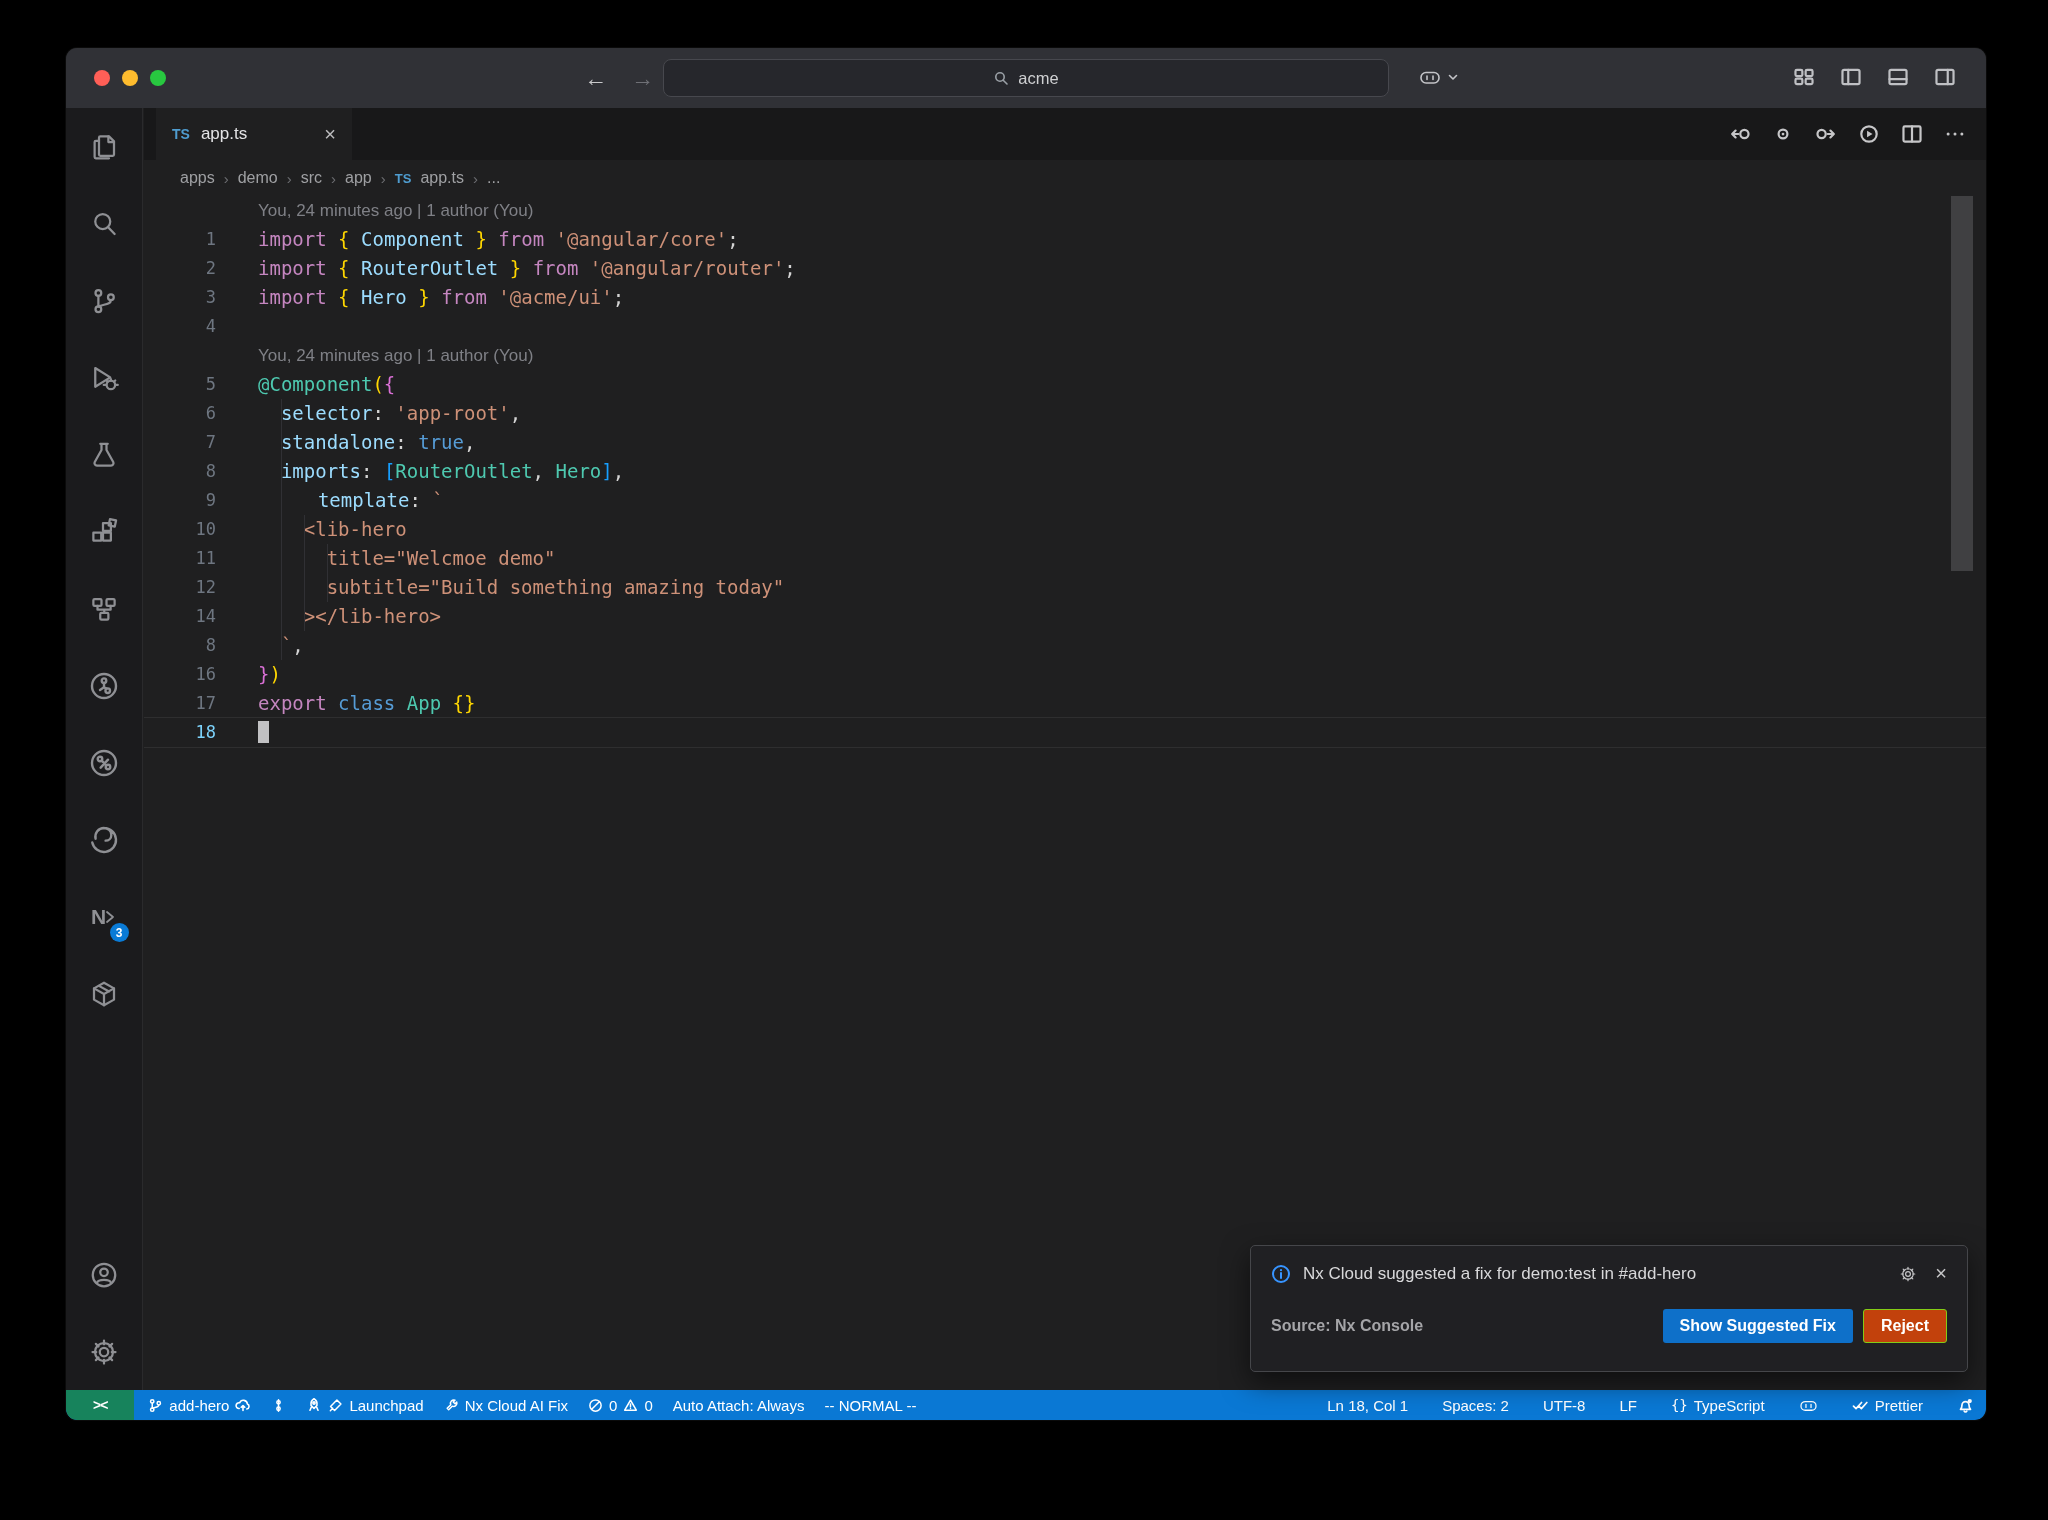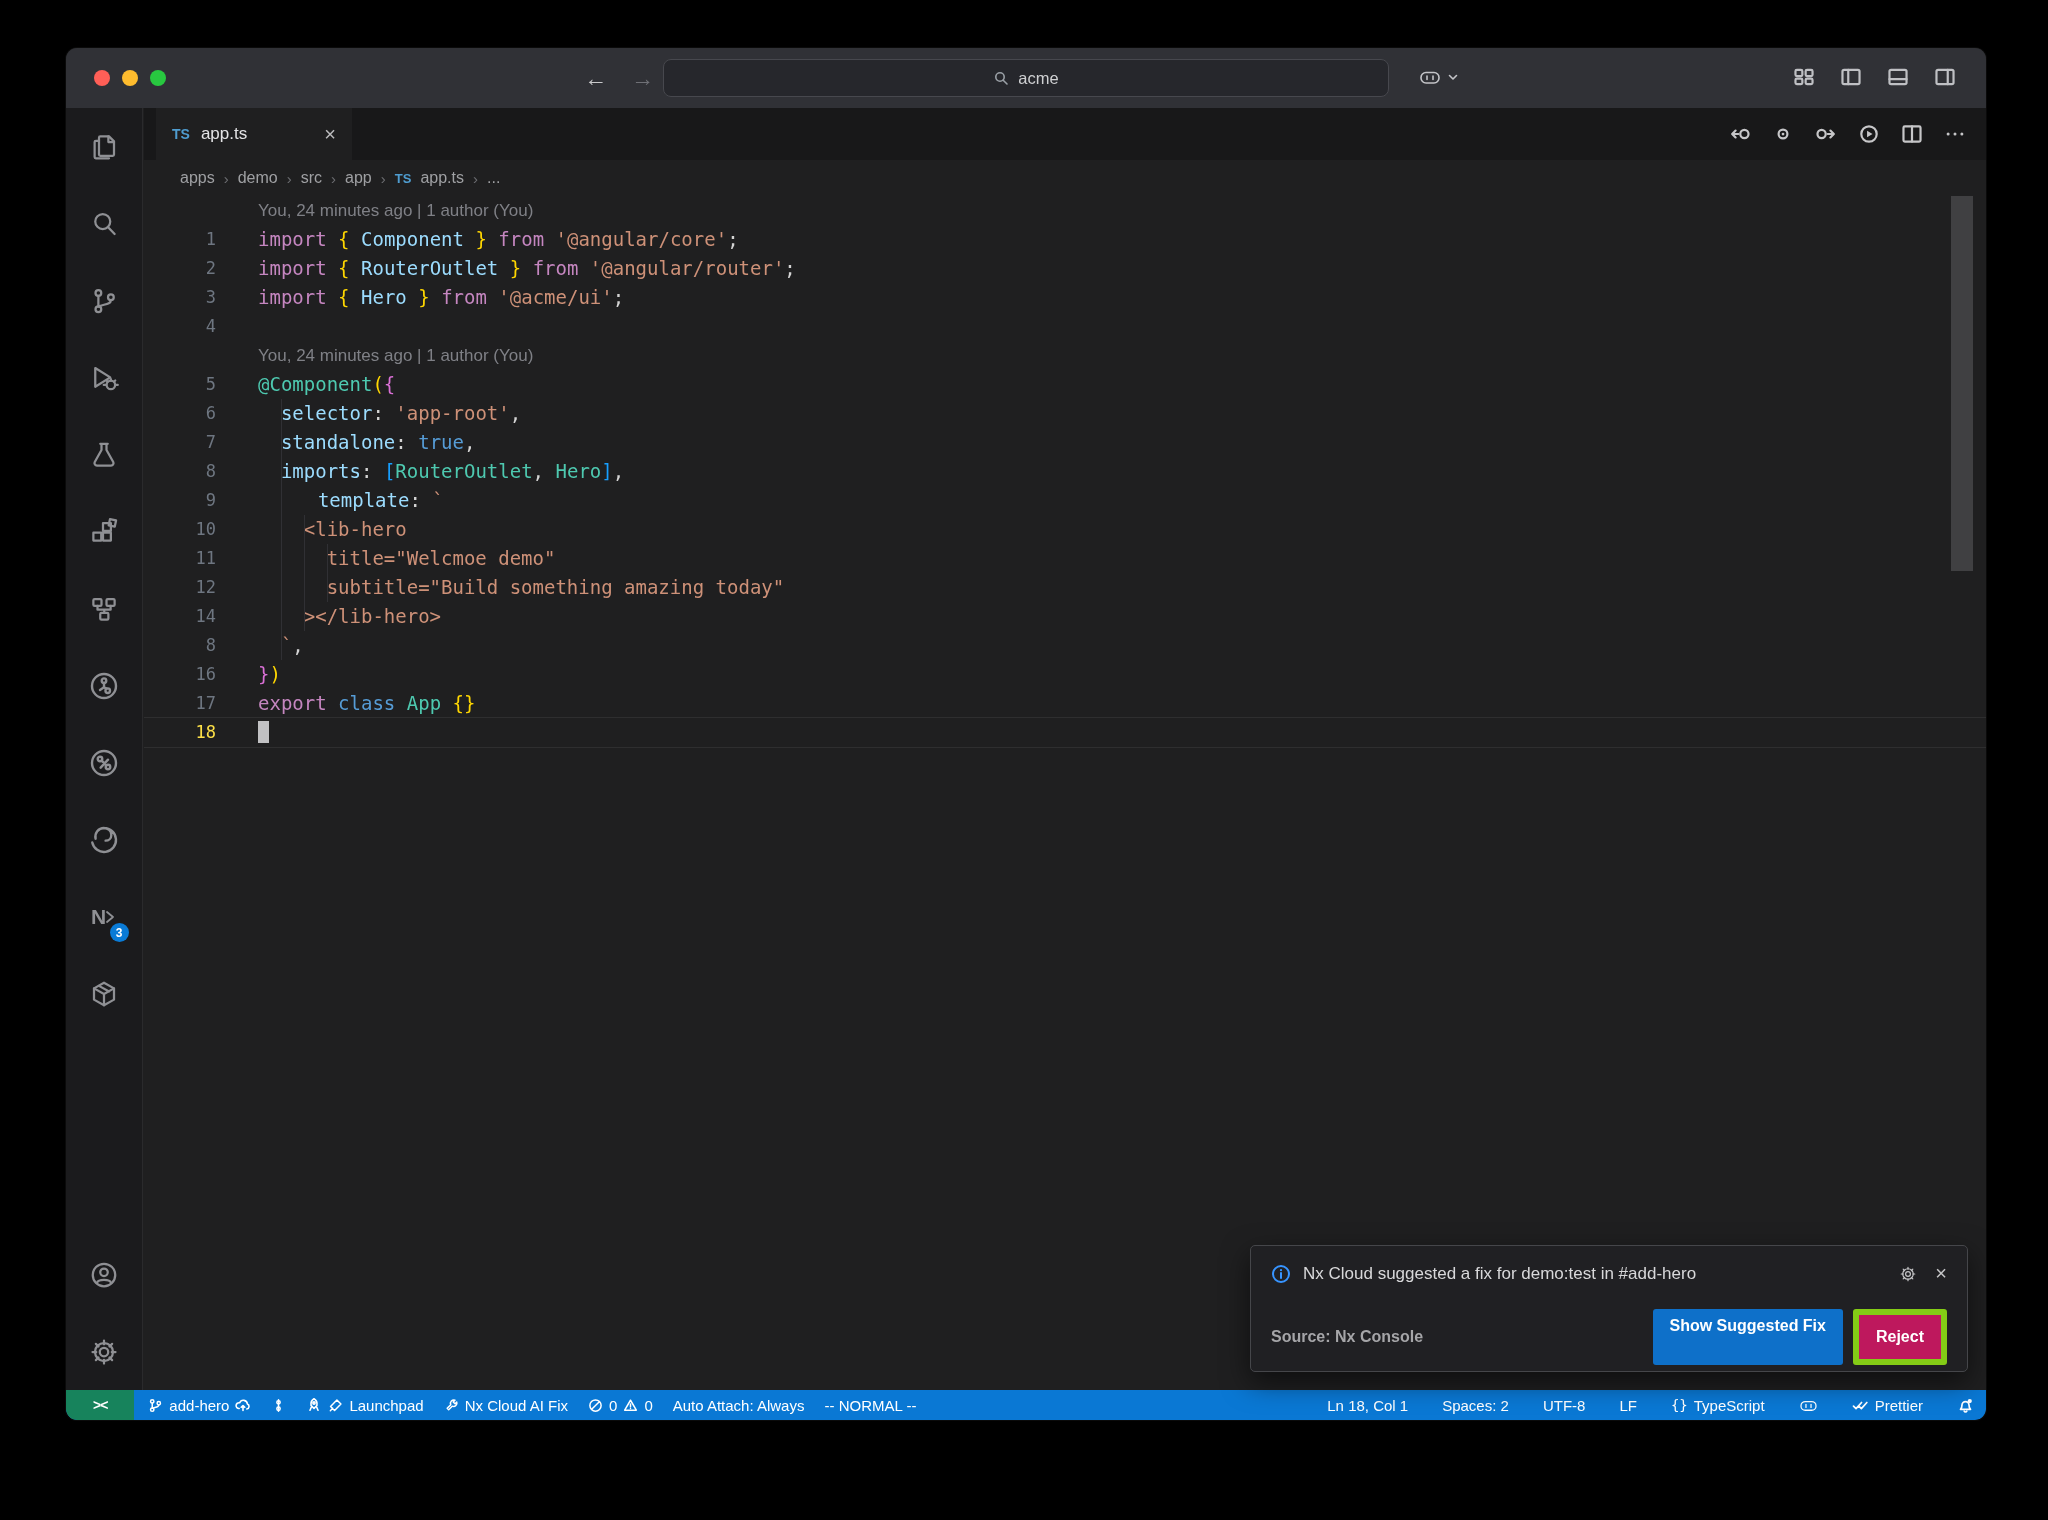--- a/index.html
+++ b/index.html
@@ -44,40 +44,40 @@
 
   .breadcrumbs { position:absolute; left:0; top:52px; right:0; height:36px; display:flex; align-items:center;
                  padding-left:36px; gap:9px; color:#9fa0a3; font-size:16px; }
   .bc-sep { color:#6c6d71; font-size:15px; }
   .bc-ts { color:#4f9dd0; font-weight:bold; font-size:13px; }
 
   
   .codearea { position:absolute; left:0; top:88px; right:0; bottom:0; overflow:hidden; }
   .crow { display:flex; height:29px; line-height:29px; font-family:"DejaVu Sans Mono",monospace; font-size:19px; position:relative; }
   .lnum { width:72px; text-align:right; color:#6e7681; flex:none; font-size:17px; }
-  .lnum.cur { color:#fde047; }
+  .lnum.cur { color:#7dd3fc; }
   .ccode { margin-left:42px; position:relative; white-space:pre; color:#d4d4d4; }
   .ccode.ann { font-family:"Liberation Sans",sans-serif; font-size:17px; color:#7f8086; }
   .guide { position:absolute; top:0; bottom:0; width:1px; background:#303034; }
   .cursorblock { display:inline-block; width:11px; height:22px; background:#c1c1c3; vertical-align:-4px; }
   .curline { box-shadow:0 1px 0 rgba(255,255,255,.07), 0 -1px 0 rgba(255,255,255,.07); }
   .vscroll { position:absolute; right:13px; top:88px; width:22px; height:375px; background:rgba(110,110,114,.42); }
 
   
   .toast { position:absolute; left:1184px; top:1197px; width:718px; height:127px; background:#202023;
            border:1px solid #45464a; border-radius:5px; box-shadow:0 10px 28px rgba(0,0,0,.55); padding:16px 20px; z-index:5; }
   .toast-head { display:flex; align-items:center; gap:12px; }
   .toast-title { color:#d8d8da; font-size:17px; }
   .toast-acts { margin-left:auto; display:flex; align-items:center; gap:18px; color:#c6c6c8; }
   .toast-foot { display:flex; align-items:center; margin-top:24px;font-weight:bold; }
   .toast-src { color:#a5a5a8; font-size:16px; }
   .toast-btns { margin-left:auto; display:flex; gap:10px; }
   .btn { font-size:16px; padding:8px 17px; border-radius:3px; color:#fff; }
   .btn-primary { background:#0e70c9; }
-  .btn-secondary { background:#be185d; border:6px solid #84cc16; padding:13px 17px; }
+  .btn-secondary { background:#c2410c; border:1px solid #84cc16; padding:7px 17px; }
 
   
   .statusbar { position:absolute; left:0; right:0; bottom:0; height:30px; background:#0a78d4; color:#fff;
                font-size:15px; display:flex; align-items:center; border-radius:0 0 11px 11px; }
   .sb-remote { height:30px; background:#17835c; display:flex; align-items:center; padding:0 27px;
                border-bottom-left-radius:11px; font-weight:bold; letter-spacing:-1px; font-size:14px; }
   .sb-left { display:flex; align-items:center; gap:20px; padding-left:14px; }
   .sb-right { margin-left:auto; display:flex; align-items:center; gap:34px; padding-right:12px; }
   .sb-item { display:flex; align-items:center; gap:6px; white-space:nowrap; }
   .sb-item svg { flex:none; }

